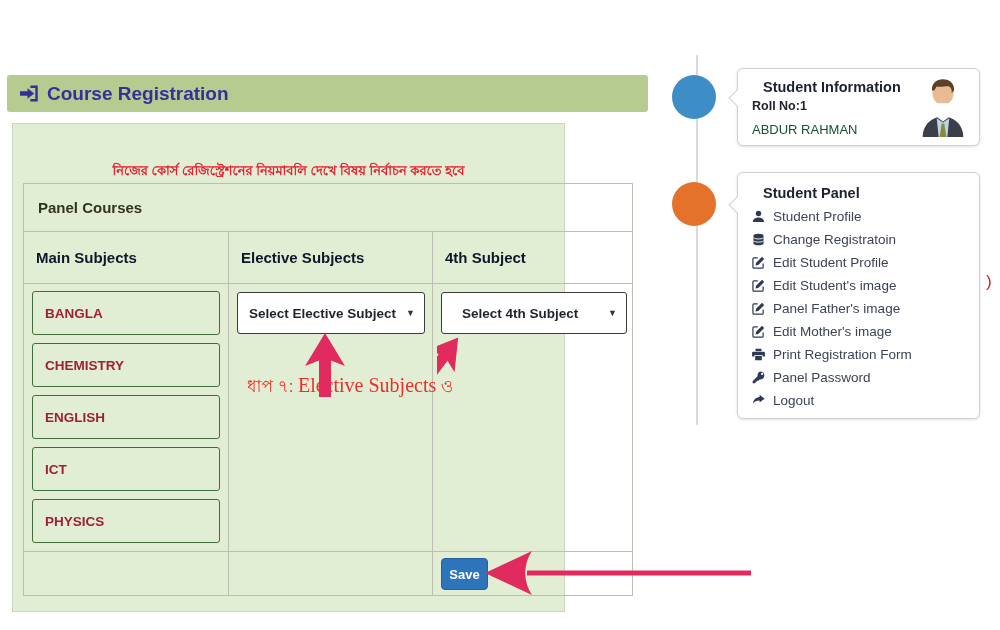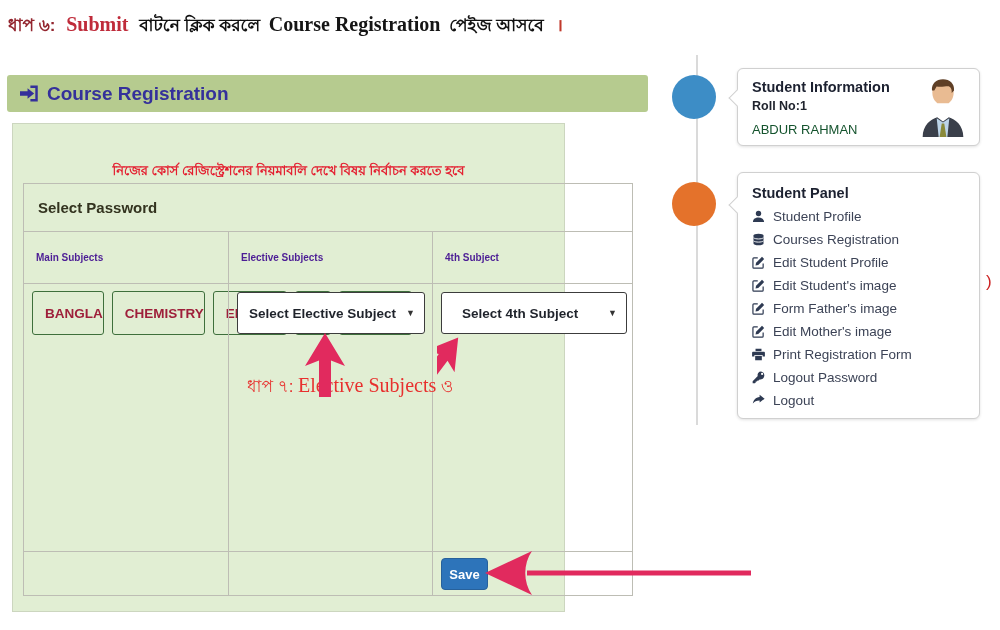--- a/index.html
+++ b/index.html
@@ -28,25 +28,25 @@
   .row { display:flex; border-bottom:1px solid #bdbdb4; }
   .row:last-child { border-bottom:none; }
   .row-caption { height:48px; align-items:center; padding-left:14px;
                  font-size:15px; font-weight:bold; color:#33331f; }
   .cell { position:relative; }
   .cell.c1 { width:204px; }
   .cell.c2 { width:204px; border-left:1px solid #bdbdb4; }
   .cell.c3 { width:200px; border-left:1px solid #bdbdb4; }
   .row-headers { height:52px; }
   .row-headers .cell { display:flex; align-items:center; padding-left:12px;
-                       font-size:10px; font-weight:bold; color:#4c1d95; }
+                       font-size:15px; font-weight:bold; color:#0f172a; }
   .row-subjects { height:268px; }
   .row-save { height:43px; }
 
-  .subject-list { display:flex; gap:8px; padding:7px 8px; }
+  .subject-list { display:flex; flex-direction:column; gap:8px; padding:7px 8px; }
   .subject-box { height:44px; border:1px solid #3e6f3c; border-radius:3px;
                  display:flex; align-items:center; padding-left:12px;
                  color:#9e1f3a; font-weight:bold; font-size:13.5px; cursor:pointer; }
 
   .dropdown { margin:8px 0 0 8px; width:188px; height:42px; background:#fff;
               border:1px solid #3c3c3c; border-radius:3px; display:flex; align-items:center;
               justify-content:space-between; padding:0 9px 0 11px;
               font-size:13.5px; font-weight:bold; color:#1f232b; cursor:pointer; }
   .dropdown .caret { font-size:9px; color:#333; }
   .cell.c3 .dropdown { width:186px;padding-left:20px; }
@@ -74,21 +74,21 @@
   .tl-circle.blue { left:672px; top:75px; background:#3d8dc6; }
   .tl-circle.orange { left:672px; top:182px; background:#e4722b; }
 
   .card { position:absolute; left:737px; width:243px; background:#fff;
           border:1px solid #d0d0d0; border-radius:6px; box-shadow:0 1px 3px rgba(0,0,0,.12); }
   .card .notch { position:absolute; left:-7px; width:12px; height:12px; background:#fff;
                  border-left:1px solid #d0d0d0; border-bottom:1px solid #d0d0d0;
                  transform:rotate(45deg); }
   .card-info { top:68px; height:78px; padding:10px 14px; }
   .card-info .notch { top:23px; }
-  .card-title { font-size:14.5px; font-weight:bold; color:#1c2130; }
+  .card-title { font-size:14.5px; font-weight:bold; color:#1c2130;margin-left:11px; }
   .roll { font-size:12.5px; font-weight:bold; color:#20242e; margin-top:4px; }
   .student-name { font-size:13px; color:#14532d; margin-top:9px; }
   .avatar { position:absolute; right:10px; top:8px; width:52px; height:60px; }
 
   .card-panel { top:172px; height:247px; padding:12px 14px; }
   .card-panel .notch { top:26px; }
   .menu { margin-top:8px; }
   .menu-item { display:flex; align-items:center; gap:7px; margin-bottom:8px;
                font-size:13.5px; color:#3c4356; text-decoration:none; cursor:pointer; }
   .mi-icon { width:14px; height:14px; display:inline-flex; }
@@ -96,45 +96,37 @@
   .mi-icon svg .o { fill:none; stroke:#2e3a52; stroke-width:1.3; }
   .mi-icon svg .w { fill:none; stroke:#fff; stroke-width:1; }
 
   .stray-mark { position:absolute; left:986px; top:272px; color:#cc2222; font-size:17px; }
 </style>
 </head>
 <body>
 
 <div class="page">
 
-  <div class="top-note">
-    <span class="bn-step">ধাপ ৬:</span>
-    <span class="serif-red">Submit</span>
-    <span>বাটনে ক্লিক করলে</span>
-    <span class="serif-black">Course Registration</span>
-    <span>পেইজ আসবে</span>
-    <span class="danda">।</span>
-  </div>
 
   <div class="cr-header">
     <span class="signin-icon">
       <svg viewBox="0 0 20 18">
           <path d="M9 3.5v3H1v5h8v3l7-5.5z" fill="#34309b"></path>
           <path d="M12 1.8h6.5v14.4H12" fill="none" stroke="#34309b" stroke-width="2.6"></path>
         </svg>
     </span>
     <span class="title">Course Registration</span>
   </div>
 
   <div class="main-panel">
     <div class="instruction">নিজের কোর্স রেজিস্ট্রেশনের নিয়মাবলি দেখে বিষয় নির্বাচন করতে হবে</div>
 
     <div class="course-table">
       <div class="row row-caption">
-        <span>Select Password</span>
+        <span>Panel Courses</span>
       </div>
       <div class="row row-headers">
         <div class="cell c1">Main Subjects</div>
         <div class="cell c2">Elective Subjects</div>
         <div class="cell c3">4th Subject</div>
       </div>
       <div class="row row-subjects">
         <div class="cell c1">
           <div class="subject-list">
 
@@ -237,21 +229,21 @@
           <span>Student Profile</span>
         </a>
 
         <a class="menu-item">
           <span class="mi-icon">
             <svg viewBox="0 0 14 14">
               <path d="M7 .7C3.9.7 1.6 1.5 1.6 2.7v8.6c0 1.2 2.3 2 5.4 2s5.4-.8 5.4-2V2.7C12.4 1.5 10.1.7 7 .7z"></path>
               <path class="w" d="M1.8 5.2c1 .8 3 1.2 5.2 1.2s4.2-.4 5.2-1.2M1.8 8.6c1 .8 3 1.2 5.2 1.2s4.2-.4 5.2-1.2"></path>
             </svg>
           </span>
-          <span>Courses Registration</span>
+          <span>Change Registratoin</span>
         </a>
 
         <a class="menu-item">
           <span class="mi-icon">
             <svg viewBox="0 0 14 14">
               <path class="o" d="M12 8.2V12a1 1 0 0 1-1 1H2a1 1 0 0 1-1-1V3a1 1 0 0 1 1-1h4.2"></path>
               <path d="M10.8.9l2.3 2.3-6.4 6.4-2.9.6.6-2.9z"></path>
             </svg>
           </span>
           <span>Edit Student Profile</span>
@@ -267,21 +259,21 @@
           <span>Edit Student's image</span>
         </a>
 
         <a class="menu-item">
           <span class="mi-icon">
             <svg viewBox="0 0 14 14">
               <path class="o" d="M12 8.2V12a1 1 0 0 1-1 1H2a1 1 0 0 1-1-1V3a1 1 0 0 1 1-1h4.2"></path>
               <path d="M10.8.9l2.3 2.3-6.4 6.4-2.9.6.6-2.9z"></path>
             </svg>
           </span>
-          <span>Form Father's image</span>
+          <span>Panel Father's image</span>
         </a>
 
         <a class="menu-item">
           <span class="mi-icon">
             <svg viewBox="0 0 14 14">
               <path class="o" d="M12 8.2V12a1 1 0 0 1-1 1H2a1 1 0 0 1-1-1V3a1 1 0 0 1 1-1h4.2"></path>
               <path d="M10.8.9l2.3 2.3-6.4 6.4-2.9.6.6-2.9z"></path>
             </svg>
           </span>
           <span>Edit Mother's image</span>
@@ -297,21 +289,21 @@
           </span>
           <span>Print Registration Form</span>
         </a>
 
         <a class="menu-item">
           <span class="mi-icon">
             <svg viewBox="0 0 14 14">
               <path d="M9.7.6a3.7 3.7 0 0 0-3.5 4.9L.7 11v2.3h2.5l.8-.9v-1.2h1.2l.9-1h1.2l.8-1.1A3.7 3.7 0 1 0 9.7.6zm1.2 3.7a1.2 1.2 0 1 1 0-2.4 1.2 1.2 0 0 1 0 2.4z"></path>
             </svg>
           </span>
-          <span>Logout Password</span>
+          <span>Panel Password</span>
         </a>
 
         <a class="menu-item">
           <span class="mi-icon">
             <svg viewBox="0 0 14 14">
               <path d="M8.2 3.2V.9L13.6 5 8.2 9.1V6.9C4.9 6.9 2.5 8 .9 10.3c.6-3.8 3-6.6 7.3-7.1z"></path>
             </svg>
           </span>
           <span>Logout</span>
         </a>

